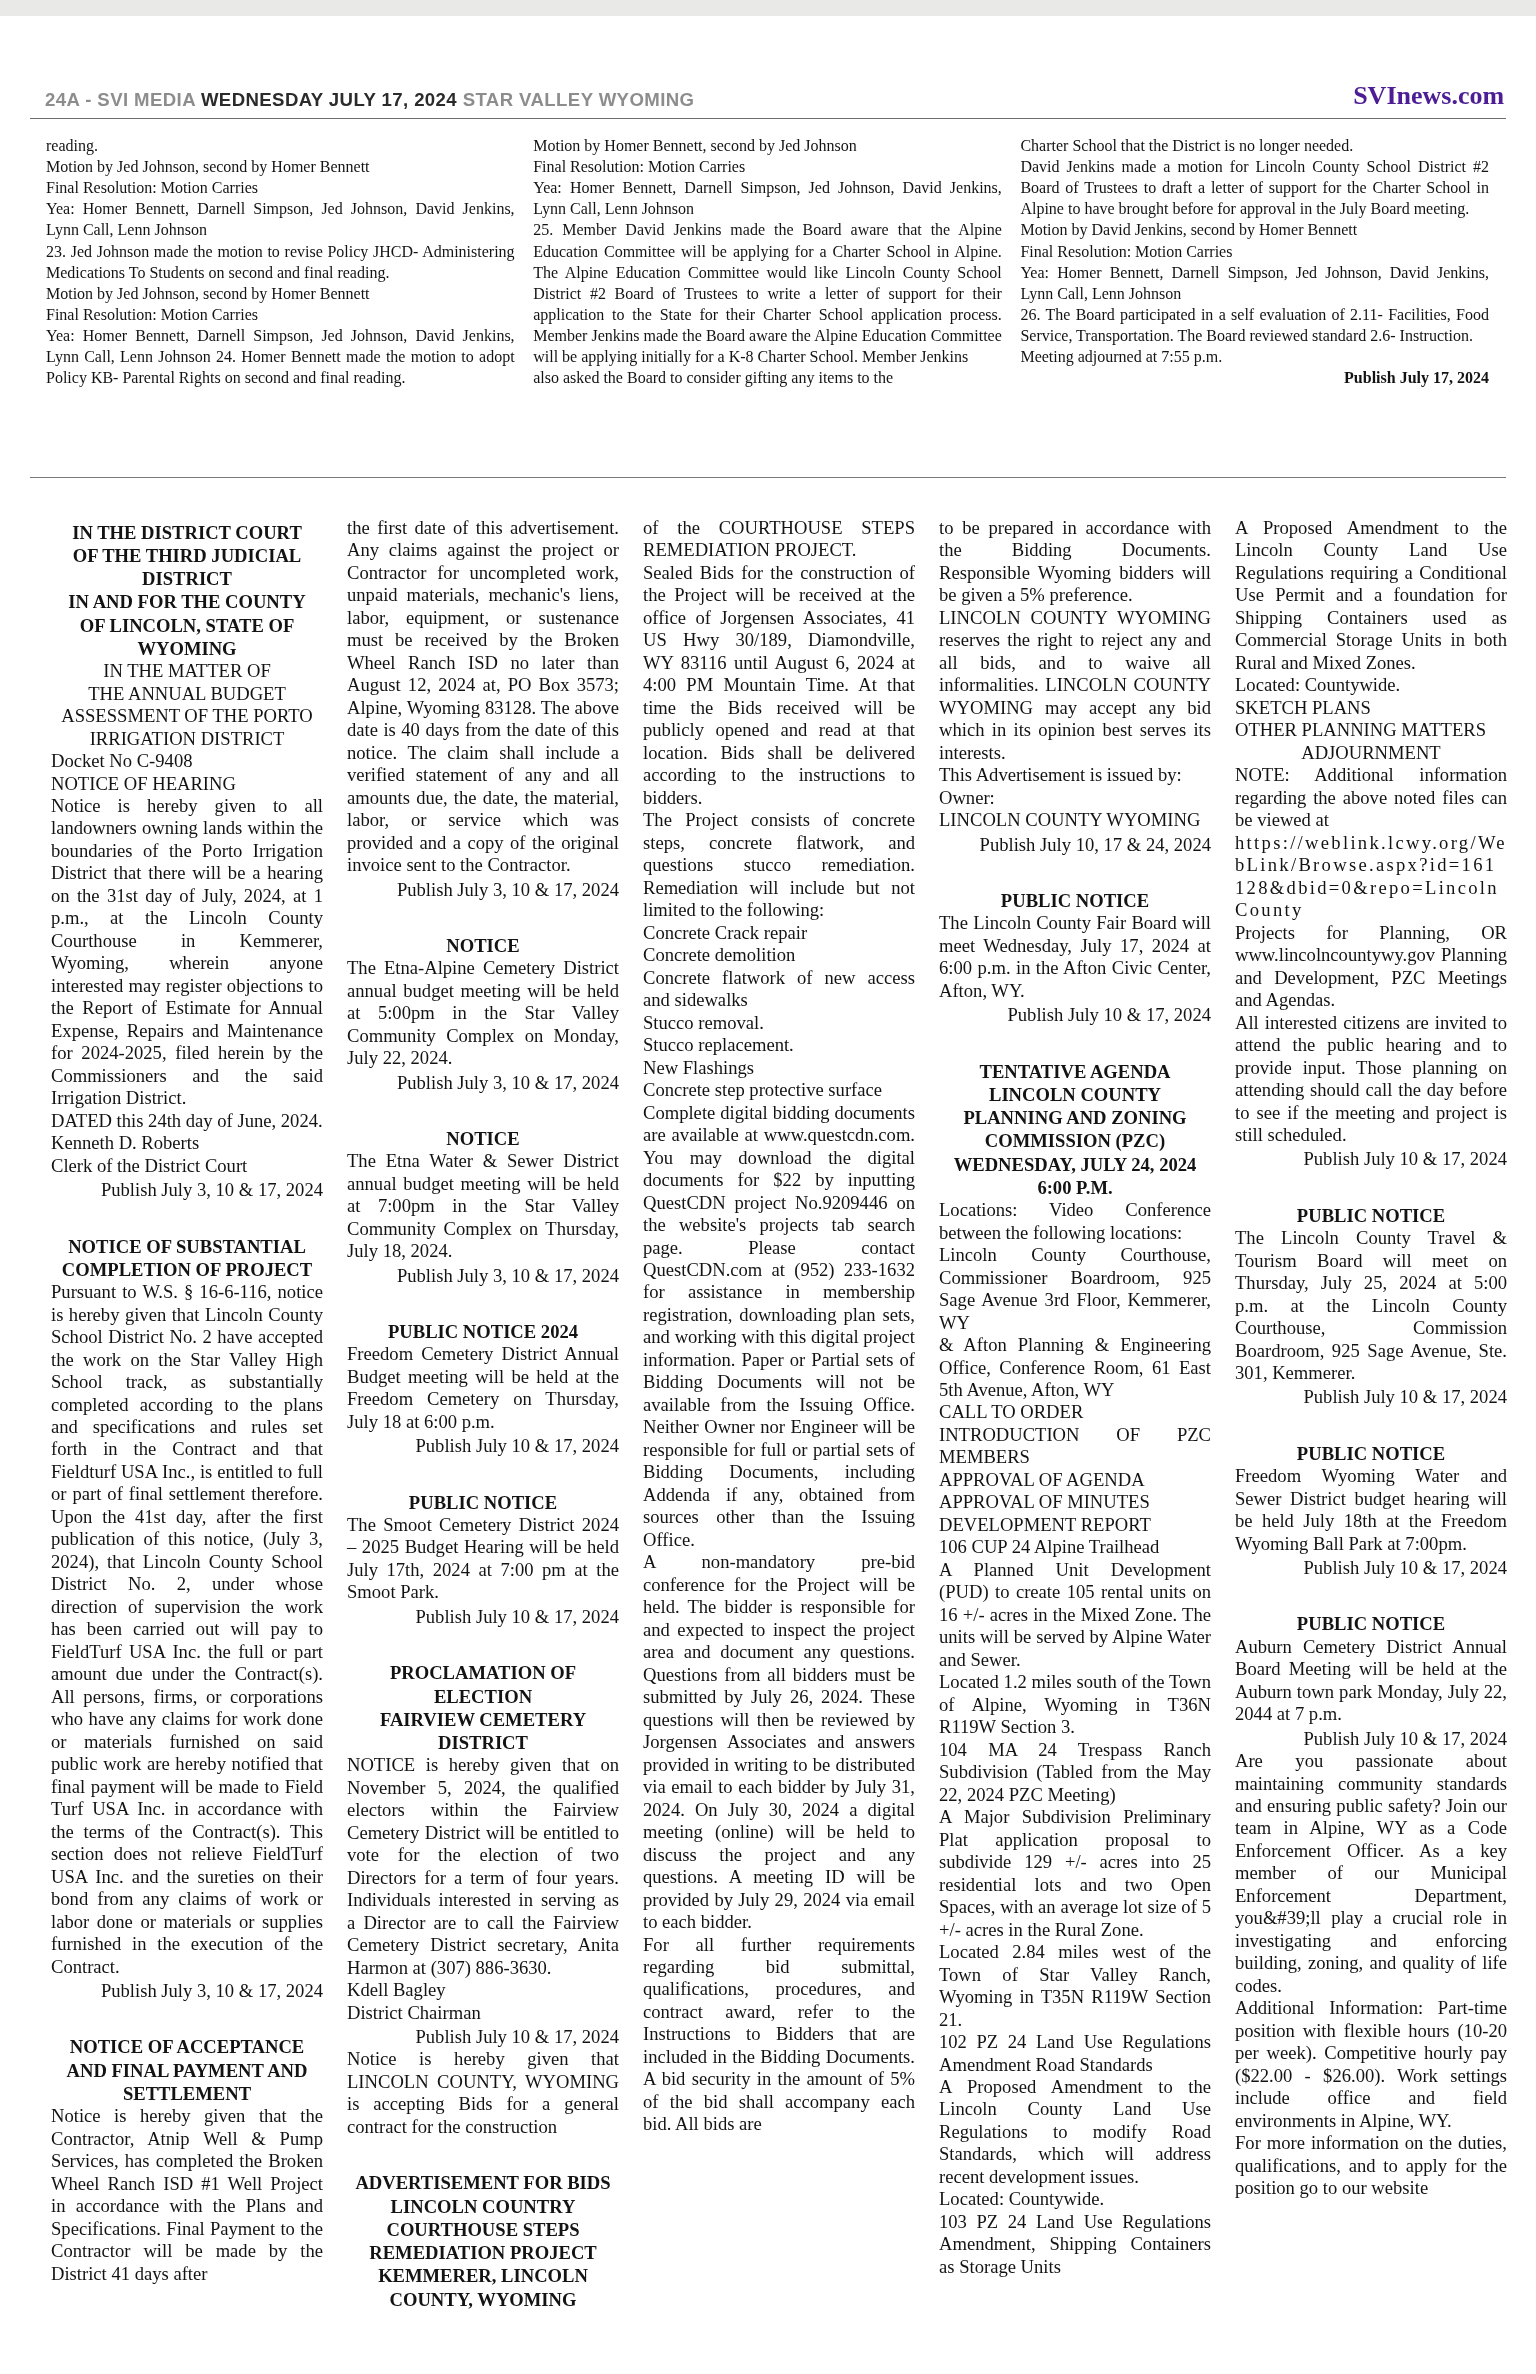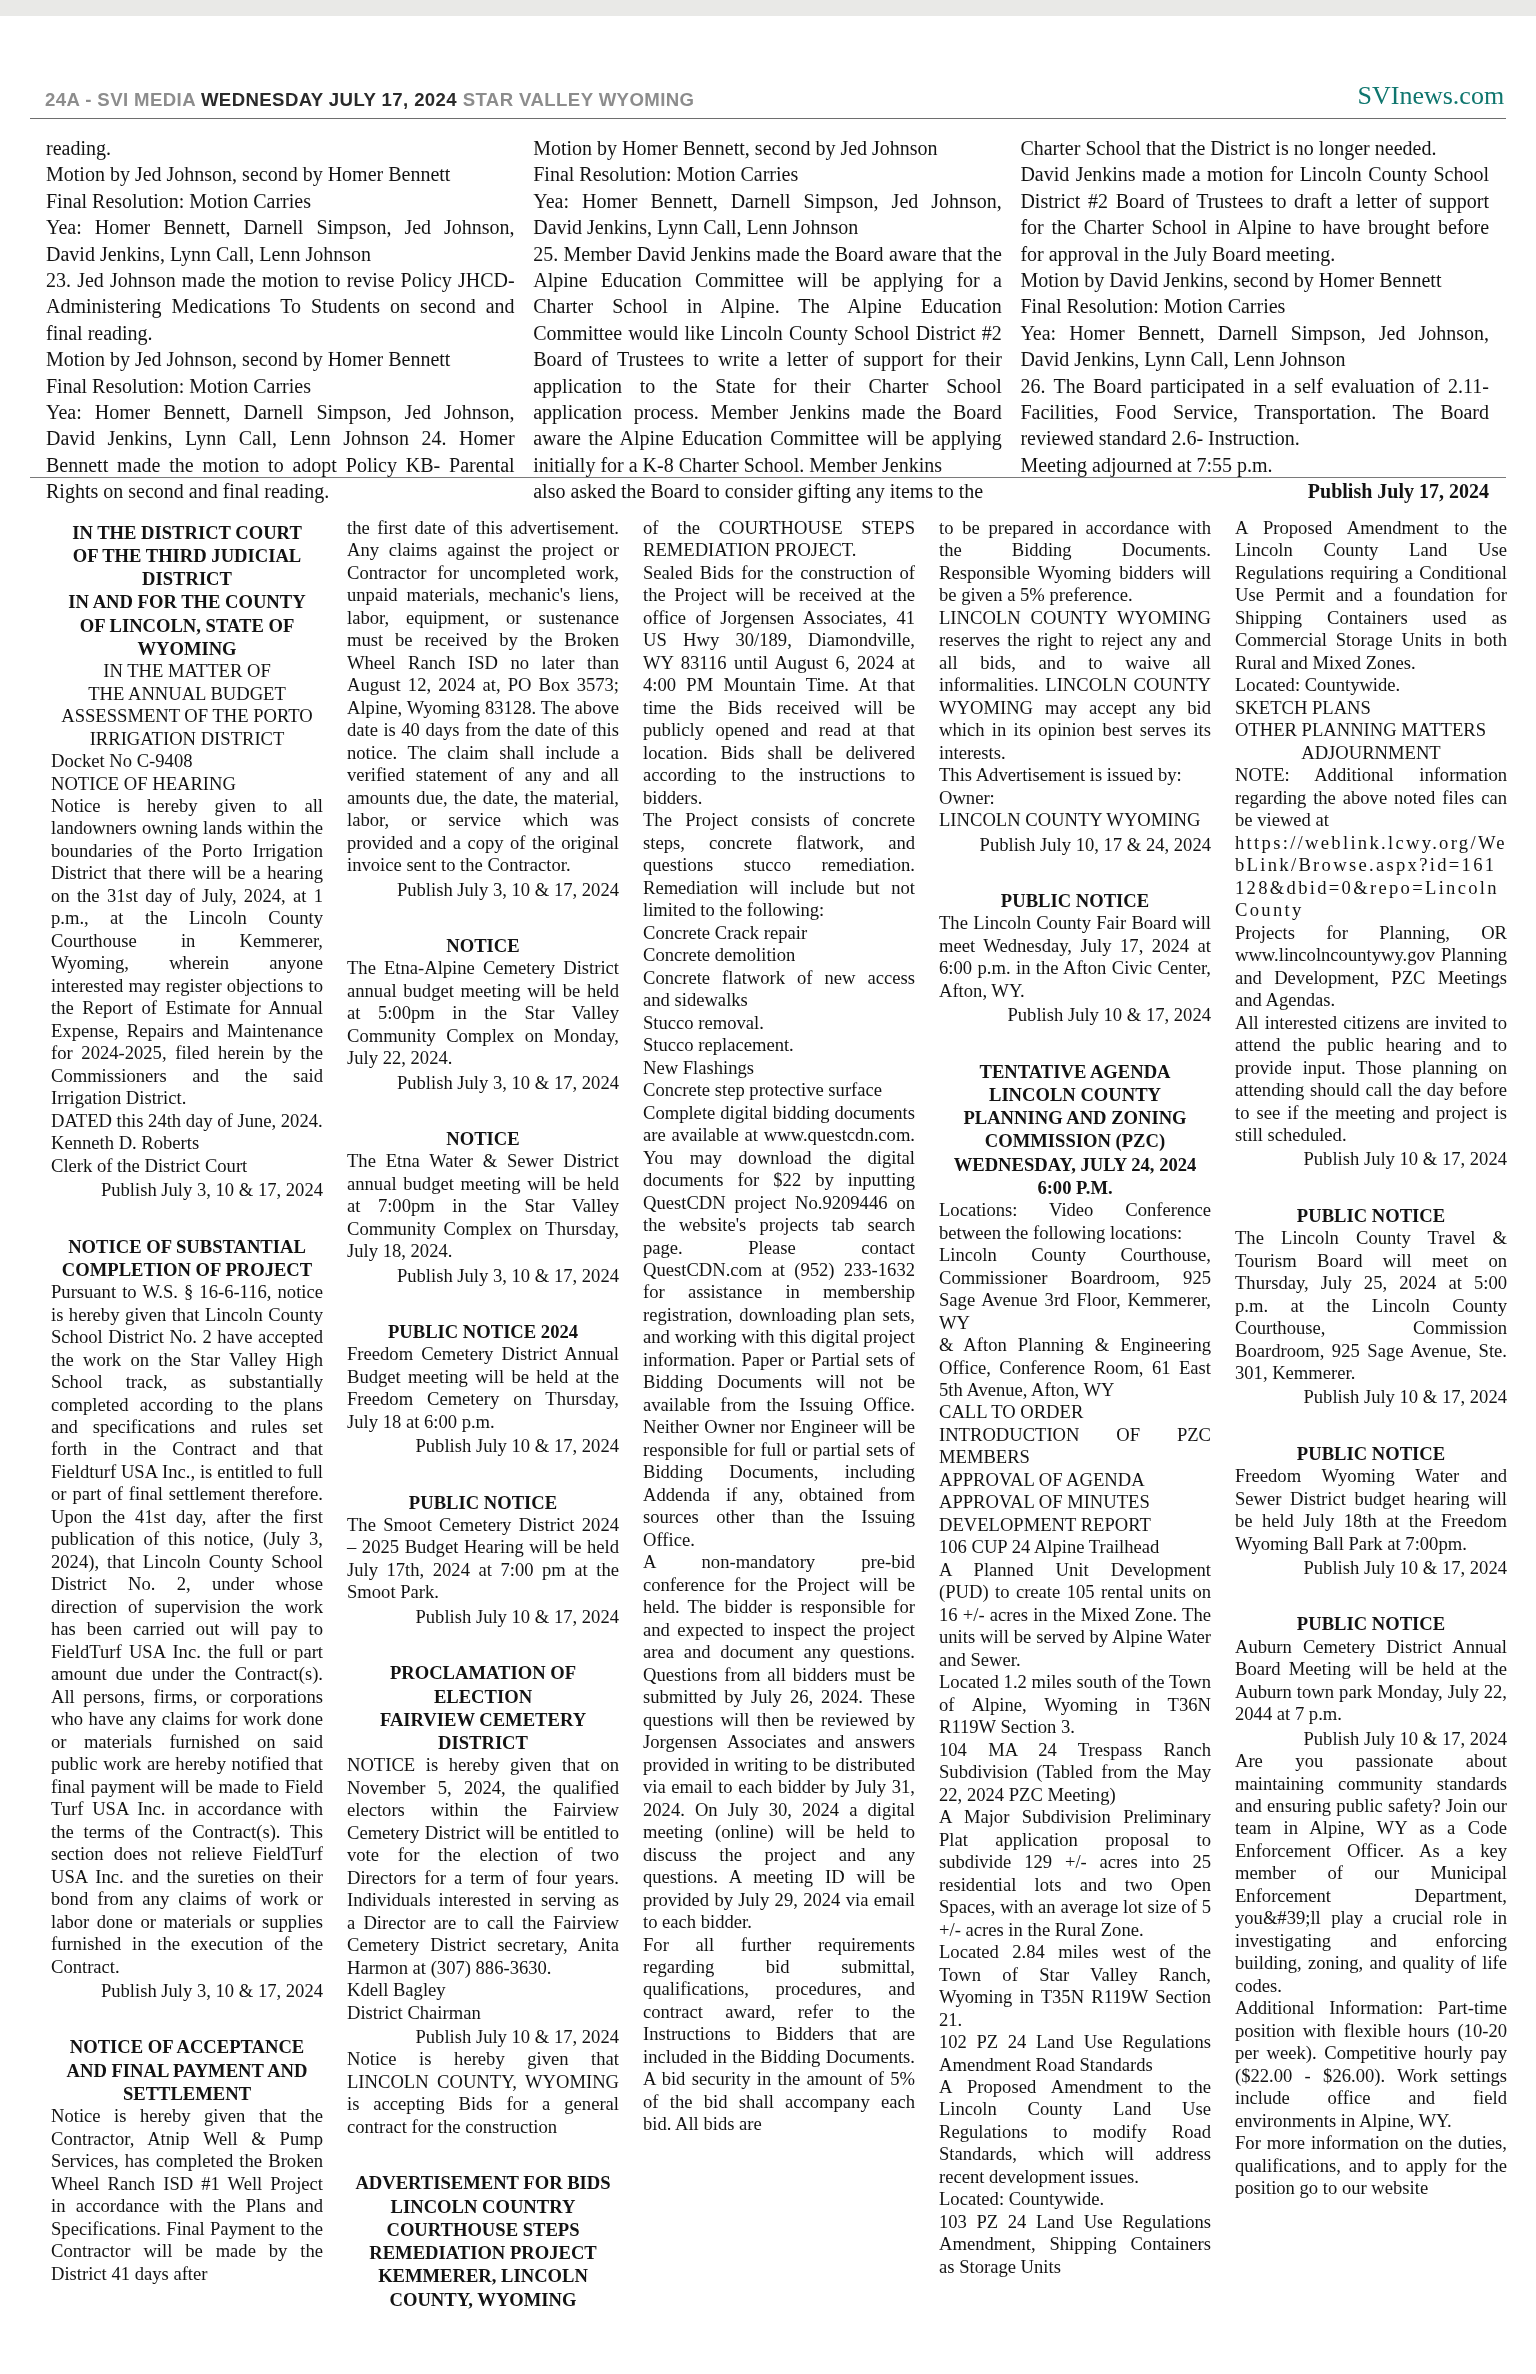--- a/index.html
+++ b/index.html
@@ -13,28 +13,28 @@
     position:absolute; top:65px; left:30px; right:30px;
     display:flex; justify-content:space-between; align-items:flex-end;
     border-bottom:1.9px solid #6e6e6e; padding:0 1.9px 7.4px 15px;
   }
   .masthead-left {
     font-family:"Liberation Sans", sans-serif; font-size:18.6px; font-weight:bold;
     color:#8d8d8d; letter-spacing:0.4px; font-stretch:condensed;
   }
   .masthead-left .strong { color:#2b2b2b; }
   .masthead-right {
-    font-family:"Liberation Serif", serif; font-weight:normal; font-size:26px; color:#0f766e;
+    font-family:"Liberation Serif", serif; font-weight:bold; font-size:26px; color:#4c1d95;
   }
   
   .top-section {
     position:absolute; top:119px; left:46px; width:1443px;
     display:flex; gap:18.6px;
   }
-  .top-col { flex:1 1 0; font-size:20px; line-height:1.32; }
+  .top-col { flex:1 1 0; font-size:16px; line-height:1.32; }
   .top-col .blk { margin:0; }
   .top-col .blk.p { text-align:justify; }
   .top-col .blk.pubr { font-weight:bold; text-align:right; }
   
   .section-rule {
     position:absolute; top:461px; left:30px; right:30px;
     border-top:1.9px solid #7a7a7a;
   }
   
   .legal-section {

